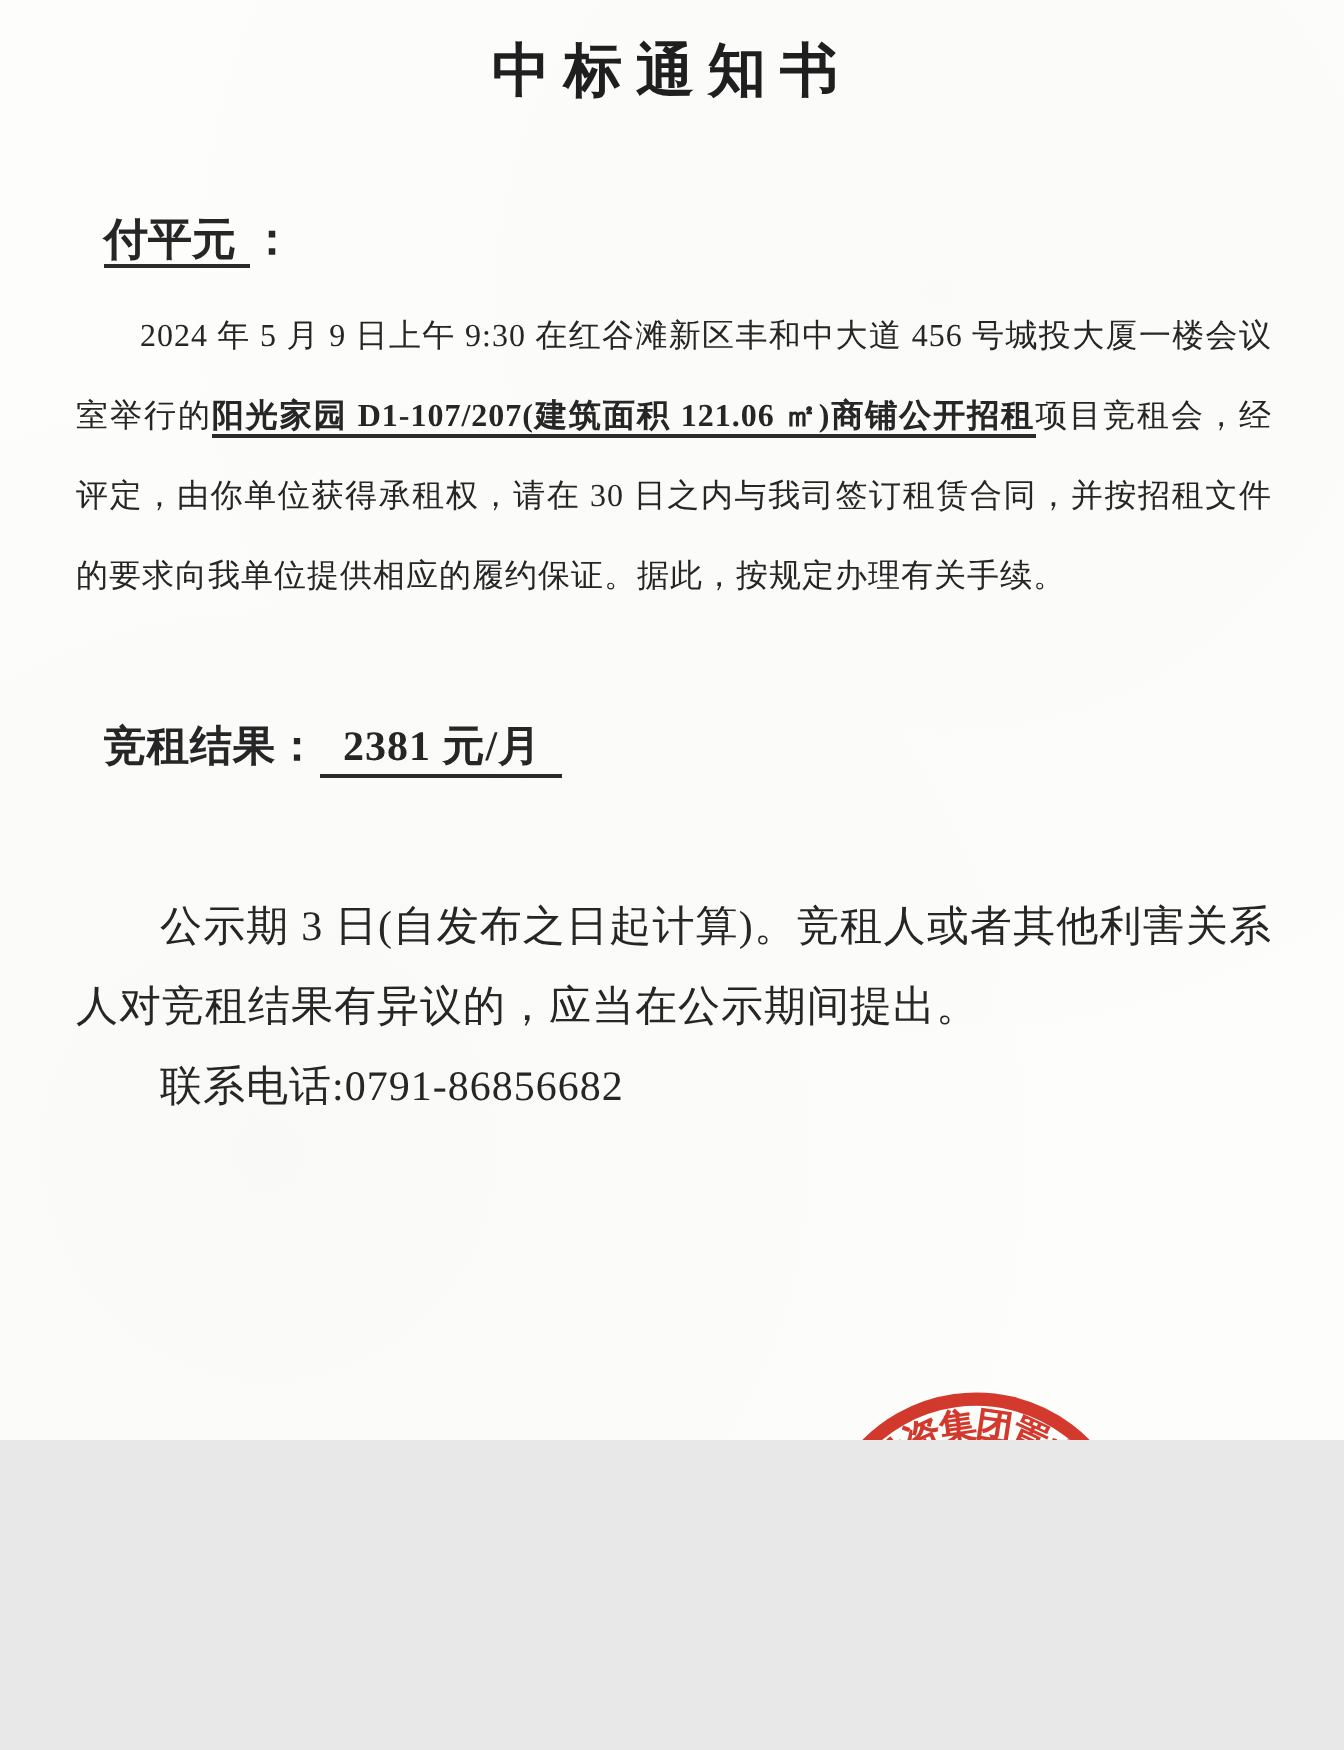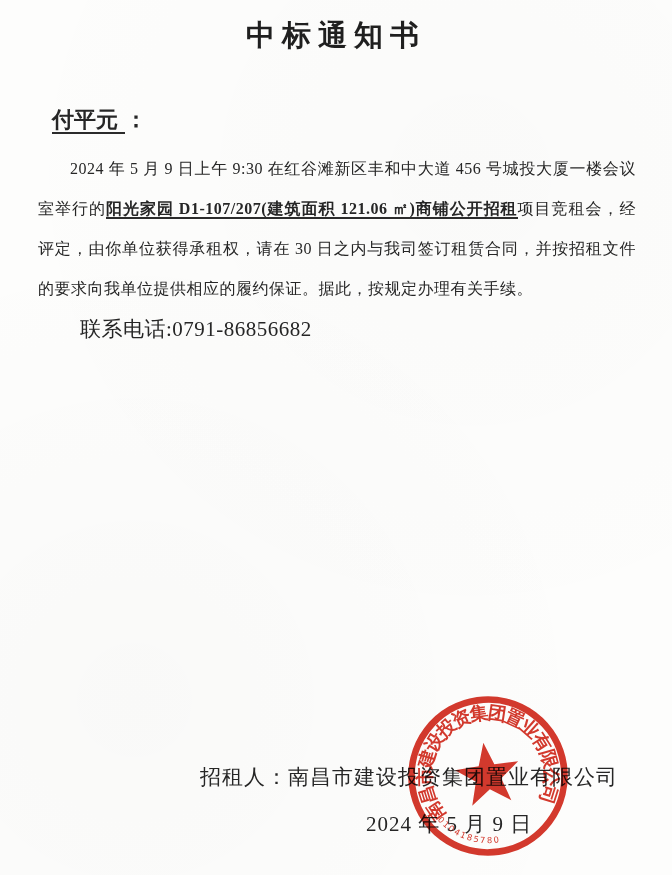--- a/index.html
+++ b/index.html
@@ -1,20 +1,20 @@
 <!DOCTYPE html>
 <html><head>
 <meta charset="utf-8">
 <style>
   * { margin: 0; padding: 0; box-sizing: border-box; }
   html, body { background: #e8e8e8; }
   .page {
     position: relative;
     width: 672px;
-    height: 875px;
+    height: 720px;
     margin: 0 auto;
     background: #fdfdfc;
     background-image: radial-gradient(circle at 70% 20%, rgba(0,0,0,0.012), transparent 60%),
                       radial-gradient(circle at 20% 80%, rgba(0,0,0,0.015), transparent 55%);
     font-family: "Liberation Serif", "DejaVu Serif", serif;
     color: #262626;
     overflow: hidden;
   }
   .doc-title {
     margin-top: 16px;
@@ -109,21 +109,25 @@
   <div class="doc-title">中标通知书</div>
 
   <div class="salutation">
     <span class="name">付平元</span><span>：</span>
   </div>
 
   <div class="body-para">
     <span>2024 年 5 月 9 日上午 9:30 在红谷滩新区丰和中大道 456 号城投大厦一楼会议室举行的</span><span class="emph">阳光家园 D1-107/207(建筑面积 121.06 ㎡)商铺公开招租</span><span>项目竞租会，经评定，由你单位获得承租权，请在 30 日之内与我司签订租赁合同，并按招租文件的要求向我单位提供相应的履约保证。据此，按规定办理有关手续。</span>
   </div>
 
+  <div class="result-line">
+    <span>竞租结果：</span><span class="value">2381 元/月</span>
+  </div>
 
+  <div class="notice-para">公示期 3 日(自发布之日起计算)。竞租人或者其他利害关系人对竞租结果有异议的，应当在公示期间提出。</div>
 
 
   <div class="info-line">联系电话:0791-86856682</div>
 
   <div class="sign-block">
     <div class="lessor-line">
       <span>招租人：</span><span>南昌市建设投资集团置业有限公司</span>
     </div>
     <div class="date-line">2024 年 5 月 9 日</div>
   </div>

